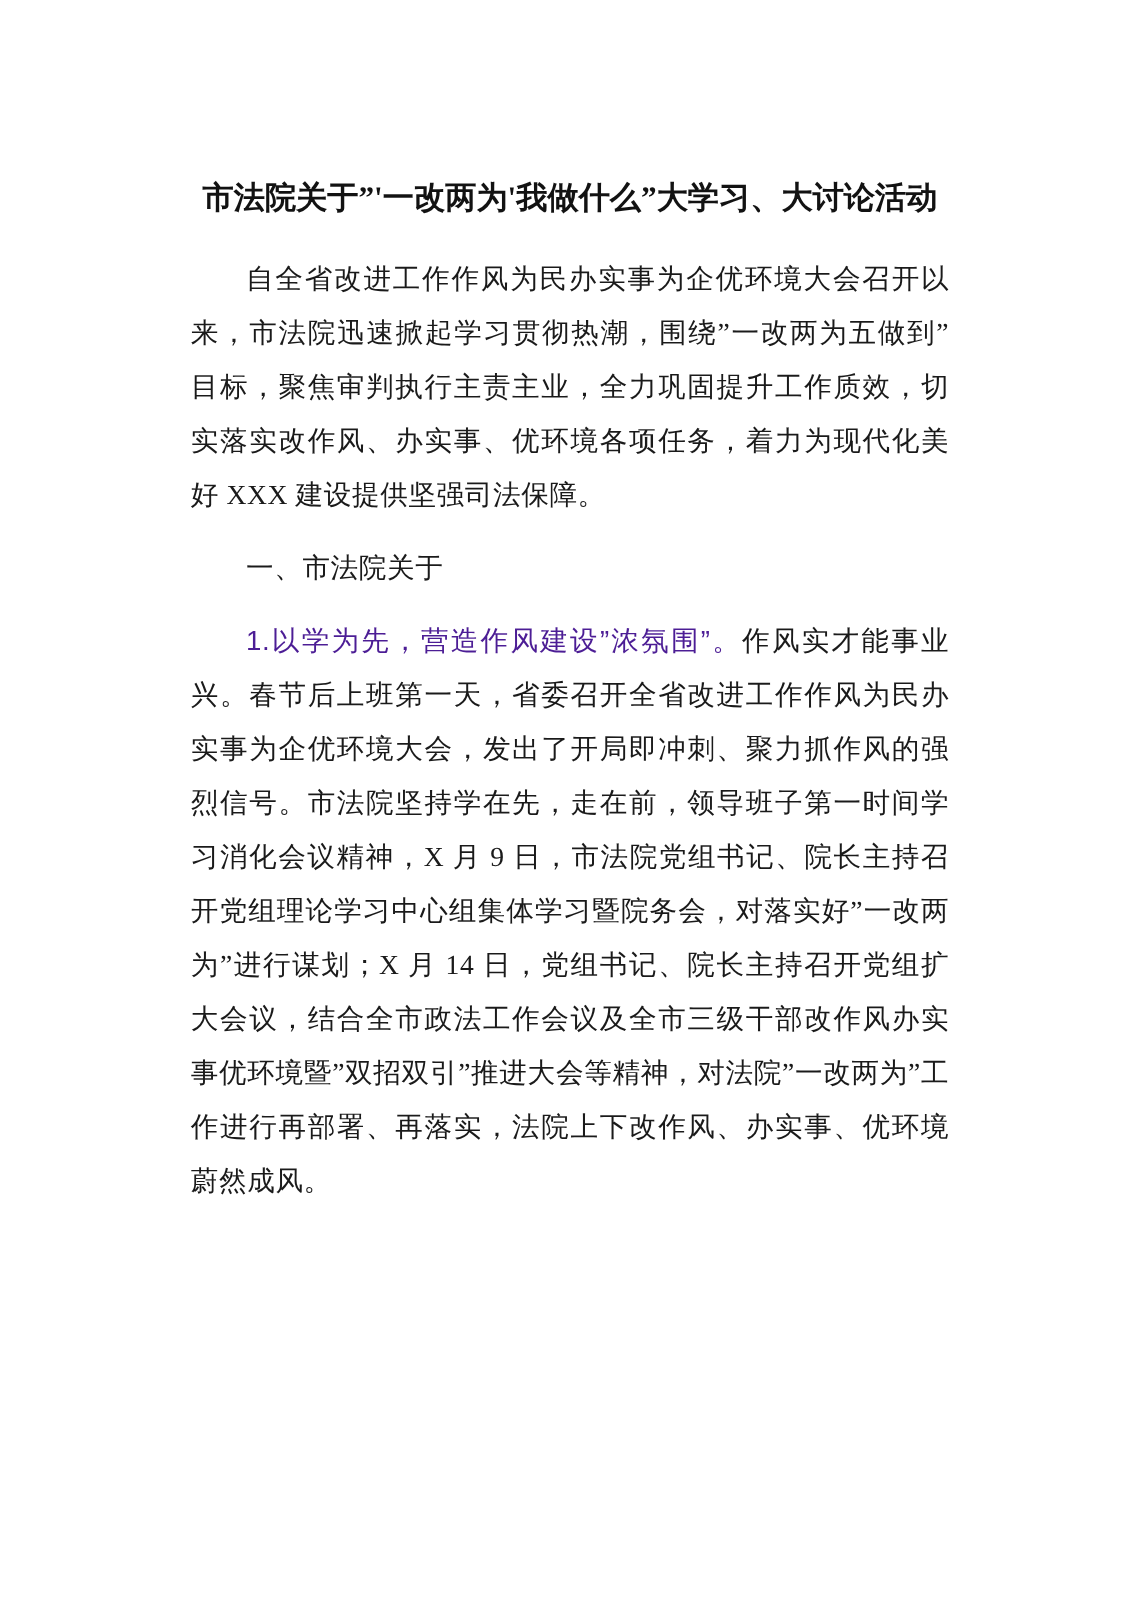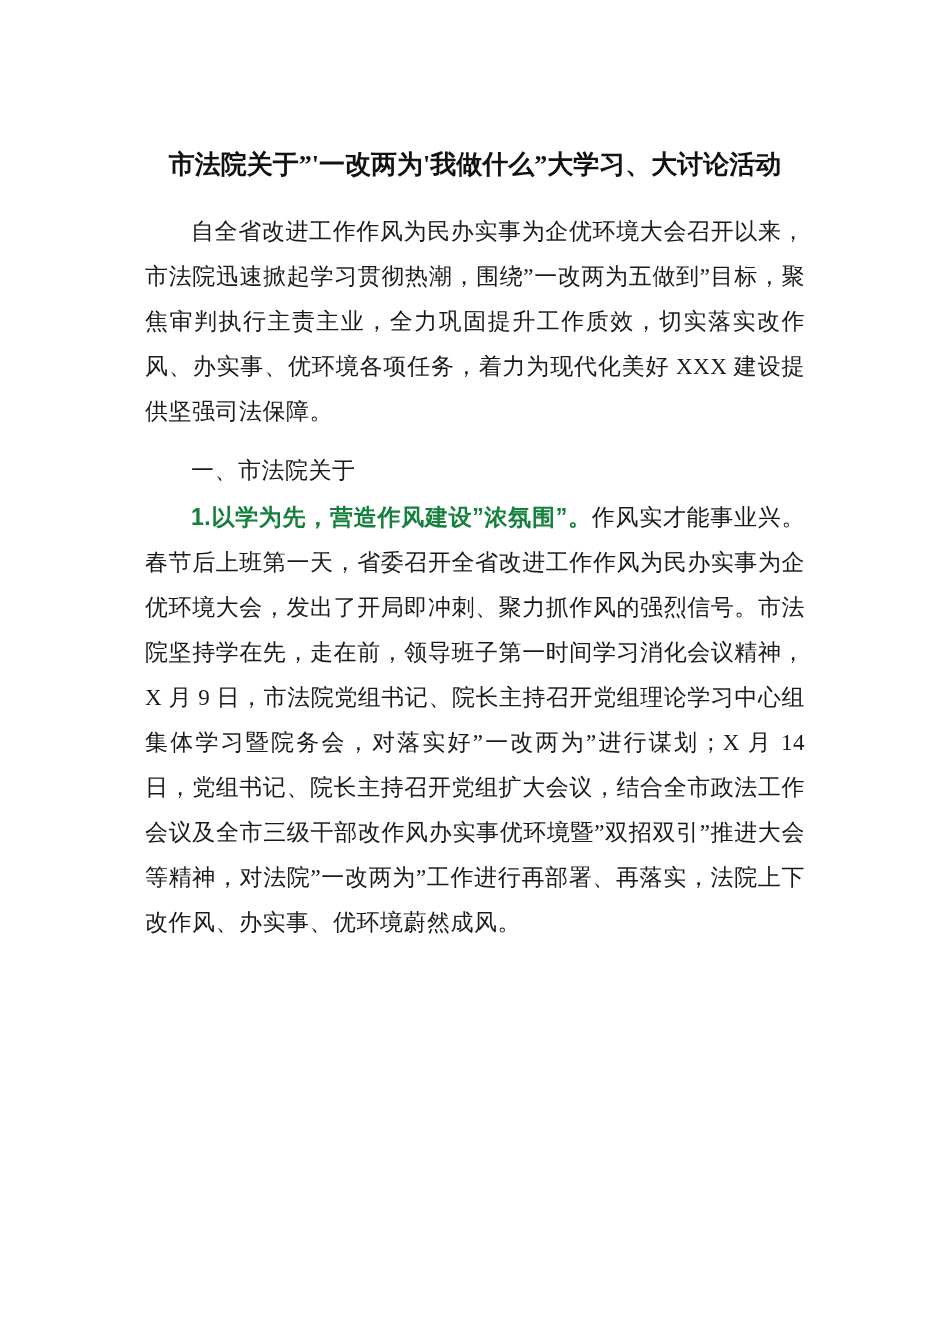--- a/index.html
+++ b/index.html
@@ -27,35 +27,35 @@
     font-weight: bold;
     color: #121212;
     text-align: center;
   }
   .title-line {
     display: block;
     line-height: 59px;
     white-space: nowrap;
   }
   .para {
-    margin: 2px;
+    margin: 16px;
     font-family: "Liberation Serif", "DejaVu Serif", serif;
     font-size: 23px;
     line-height: 45px;
     text-align: justify;
     text-indent: 2em;
     color: #1a1a1a;
     letter-spacing: 0.5px;
   }
   .section-heading {
     margin-top: 14px;
   }
   .para .lead {
-    font-weight: bold;
-    color: #15803d;
+    font-weight: normal;
+    color: #4c1d95;
     font-family: "Liberation Sans", "DejaVu Sans", sans-serif;
     letter-spacing: 0.5px;
   }
 </style>
 </head>
 <body>
 
 <div class="page">
   <div class="content">
 

